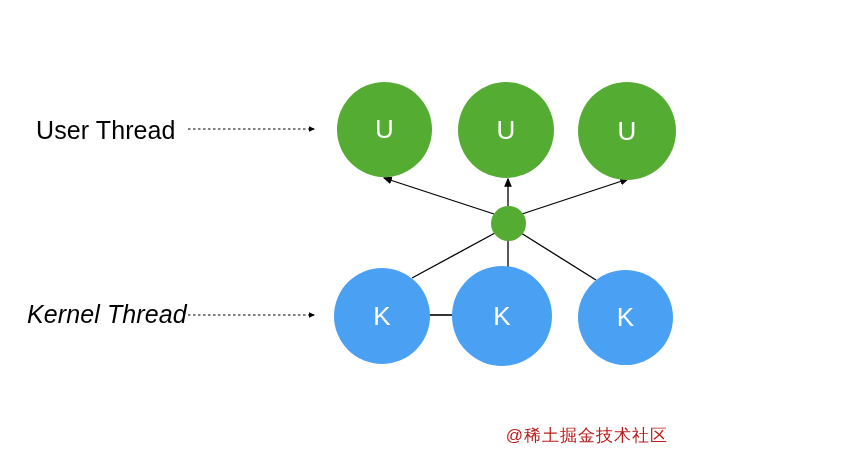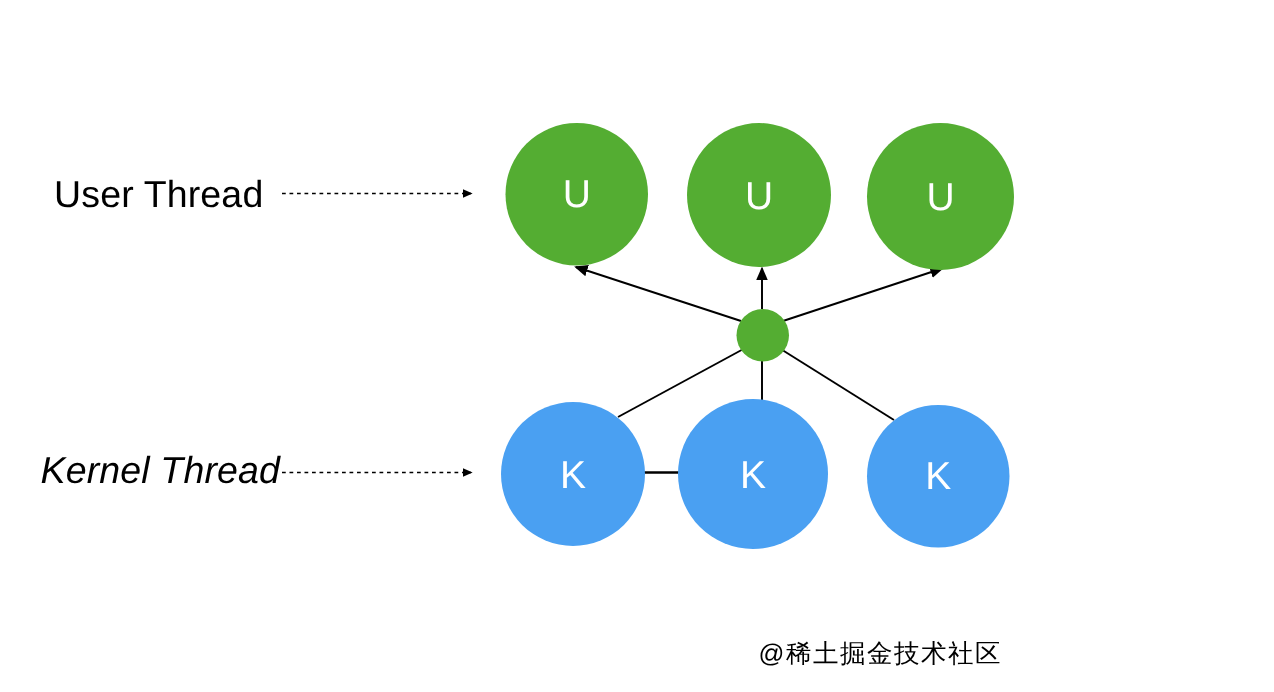--- a/index.html
+++ b/index.html
@@ -62,21 +62,21 @@
     width: 35px; height: 35px;
     background: #54ad32;
   }
 
   
   #watermark {
     position: absolute;
     right: 14px;
     bottom: 14px;
     font-size: 17px;
-    color: #000000;
+    color: #b91c1c;
     letter-spacing: 1px;
     white-space: nowrap;
   }
 </style>
 </head>
 <body>
 
 <div id="canvas">
 
   <div class="side-label" id="label-user">User Thread</div>

